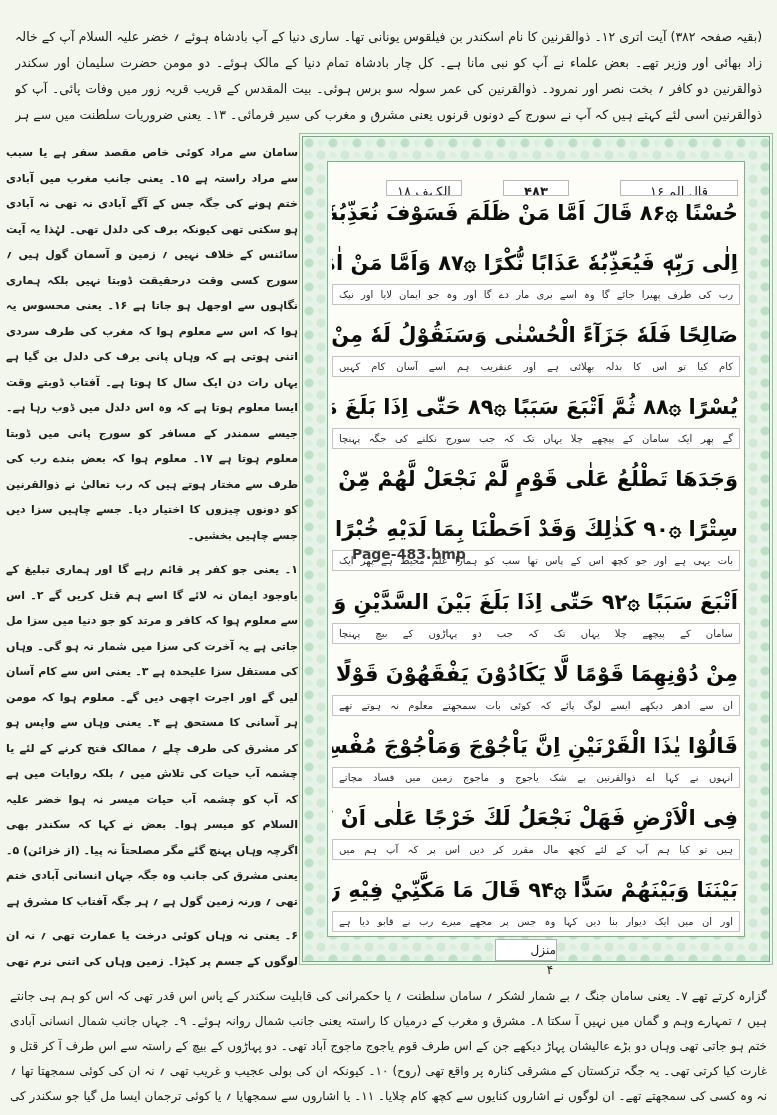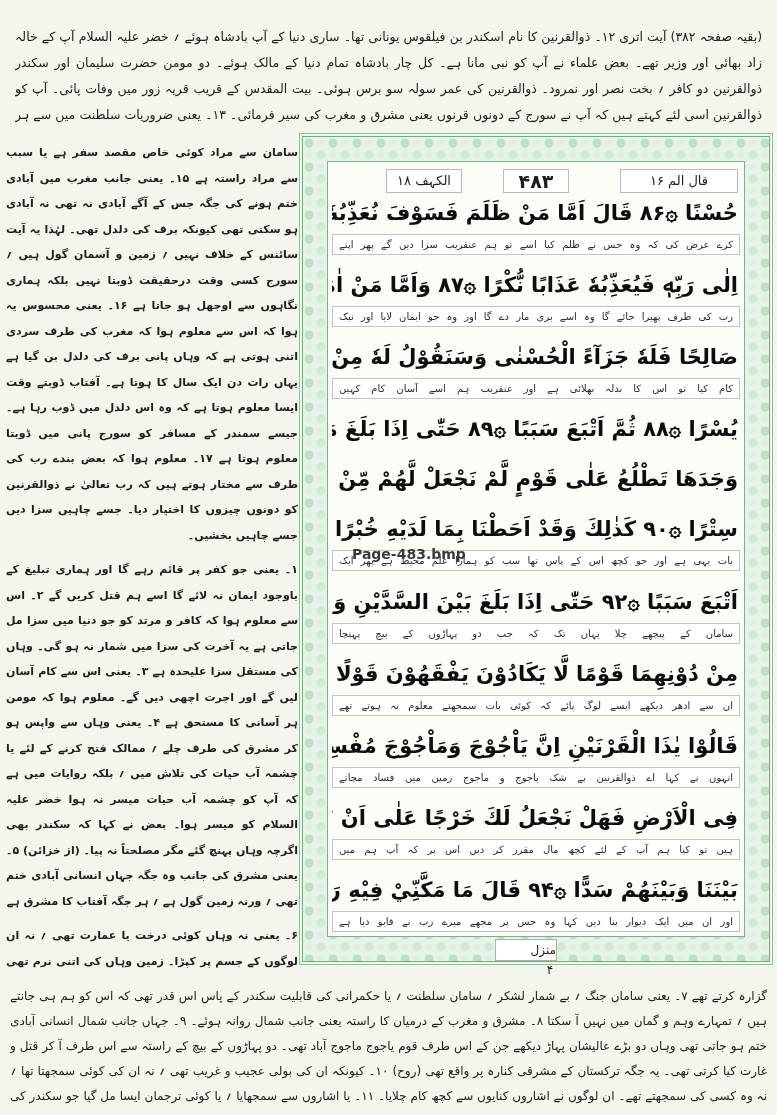--- a/index.html
+++ b/index.html
@@ -46,34 +46,34 @@
     background:#fdfdf8;
     border:1px solid #79b489;
     display:flex;
     flex-direction:column;
     padding:3px 4px 4px 4px;
     overflow:hidden;
   }
   
   #frame-header { position:relative; height:26px; flex:none; }
   .hdr-box {
-    position:absolute; top:4px;
-    height:24px;
+    position:absolute; top:15px;
+    height:16px;
     background:#fff;
     border:1px solid #b9b9b9;
     font-size:13px;
     line-height:22px;
     text-align:center;
     direction:rtl;
     white-space:nowrap;
     overflow:hidden;
     padding:0 4px;
   }
   #juz-box   { right:2px;  width:118px; }
-  #page-box  { left:50%;   width:66px;  transform:translateX(-50%); font-size:19px; font-weight:bold; }
+  #page-box  { left:50%;   width:66px;  transform:translateX(-50%); font-size:13px; font-weight:bold; }
   #surah-box { left:54px;  width:76px; }
 
   
   #verses { flex:1; display:flex; flex-direction:column; justify-content:space-between; padding-top:2px; }
   .pair { display:flex; flex-direction:column; }
   .ar-line {
     direction:rtl;
     font-size:21px;
     font-weight:bold;
     color:#0d0d0d;
@@ -141,32 +141,32 @@
 
     <div id="frame-header">
       <div id="juz-box" class="hdr-box">قال الم ۱۶</div>
       <div id="page-box" class="hdr-box">۴۸۳</div>
       <div id="surah-box" class="hdr-box">الکہف ۱۸</div>
     </div>
 
     <div id="verses">
       <div class="pair">
         <div class="ar-line">حُسْنًا ۞۸۶ قَالَ اَمَّا مَنْ ظَلَمَ فَسَوْفَ نُعَذِّبُهٗ ثُمَّ يُرَدُّ</div>
-        <div class="ur-line">کرے عرض کی کہ وہ جس نے ظلم کیا اسے تو ہم عنقریب سزا دیں گے پھر اپنے</div>
       </div>
       <div class="pair">
         <div class="ar-line">اِلٰى رَبِّهٖ فَيُعَذِّبُهٗ عَذَابًا نُّكْرًا ۞۸۷ وَاَمَّا مَنْ اٰمَنَ وَعَمِلَ</div>
         <div class="ur-line">رب کی طرف پھیرا جائے گا وہ اسے بری مار دے گا اور وہ جو ایمان لایا اور نیک</div>
       </div>
       <div class="pair">
         <div class="ar-line">صَالِحًا فَلَهٗ جَزَآءً الْحُسْنٰى وَسَنَقُوْلُ لَهٗ مِنْ اَمْرِنَا</div>
         <div class="ur-line">کام کیا تو اس کا بدلہ بھلائی ہے اور عنقریب ہم اسے آسان کام کہیں</div>
       </div>
       <div class="pair">
         <div class="ar-line">يُسْرًا ۞۸۸ ثُمَّ اَتْبَعَ سَبَبًا ۞۸۹ حَتّٰى اِذَا بَلَغَ مَطْلِعَ الشَّمْسِ</div>
+        <div class="ur-line">گے پھر ایک سامان کے پیچھے چلا یہاں تک کہ جب سورج نکلنے کی جگہ پہنچا</div>
       </div>
       <div class="pair">
         <div class="ar-line">وَجَدَهَا تَطْلُعُ عَلٰى قَوْمٍ لَّمْ نَجْعَلْ لَّهُمْ مِّنْ دُوْنِهَا</div>
       </div>
       <div class="pair">
         <div class="ar-line">سِتْرًا ۞۹۰ كَذٰلِكَ وَقَدْ اَحَطْنَا بِمَا لَدَيْهِ خُبْرًا ۞۹۱ ثُمَّ</div>
         <div class="ur-line">بات یہی ہے اور جو کچھ اس کے پاس تھا سب کو ہمارا علم محیط ہے پھر ایک</div>
       </div>
       <div class="pair">
         <div class="ar-line">اَتْبَعَ سَبَبًا ۞۹۲ حَتّٰى اِذَا بَلَغَ بَيْنَ السَّدَّيْنِ وَجَدَ</div>

